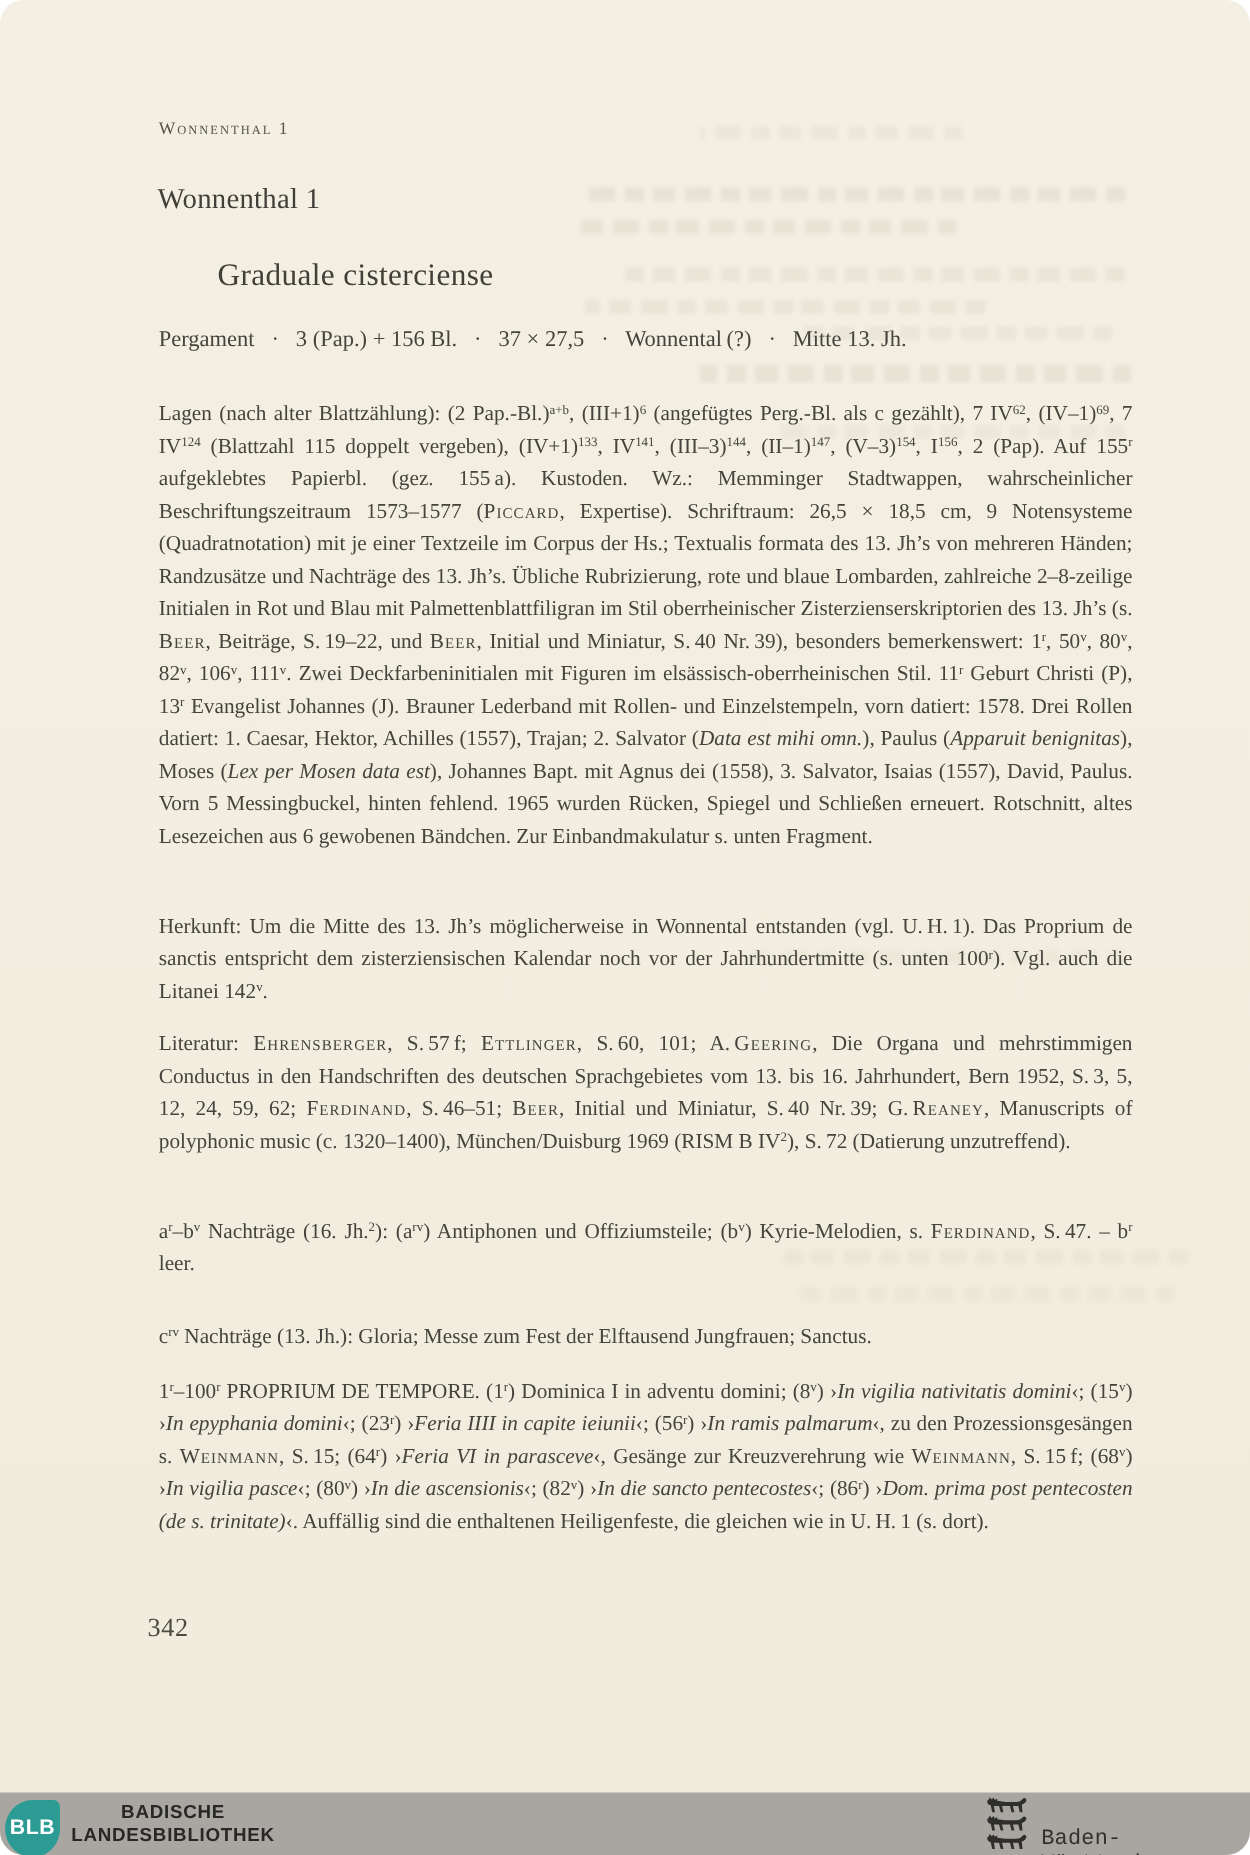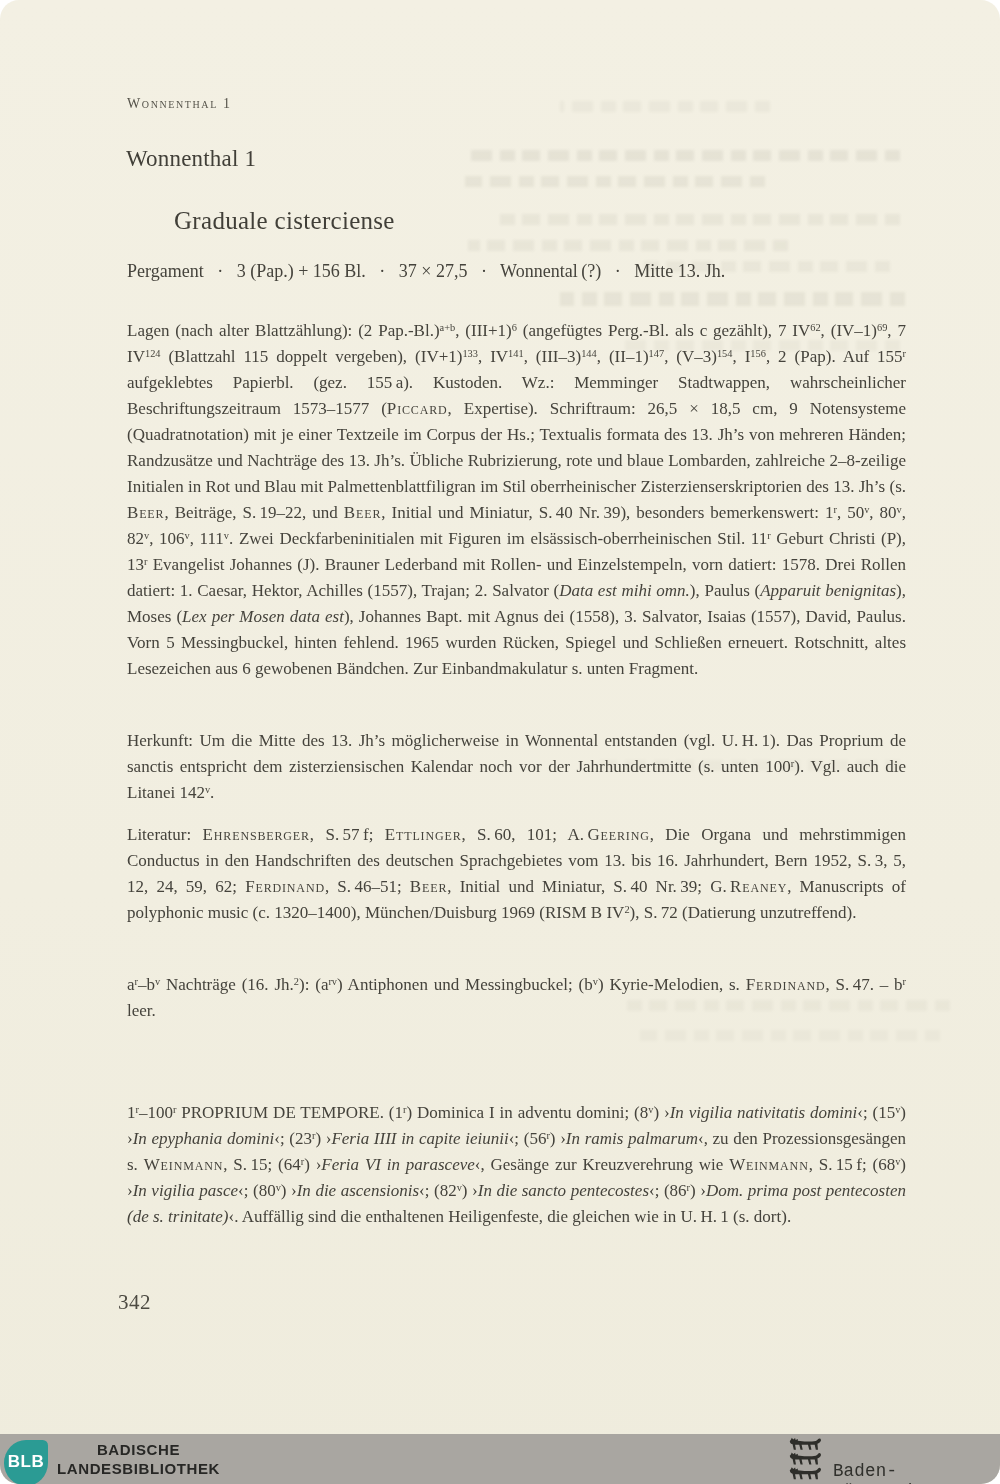--- a/index.html
+++ b/index.html
@@ -100,21 +100,22 @@
   <div class="abs runhead">Wonnenthal 1</div>
 
   <div class="abs title">Wonnenthal 1</div>
   <div class="abs subtitle">Graduale cisterciense</div>
 
   <div class="abs collation">Pergament  ·  3 (Pap.) + 156 Bl.  ·  37 × 27,5  ·  Wonnental (?)  ·  Mitte 13. Jh.</div>
 
   <div class="abs para" style="top:318px"><span>Lagen (nach alter Blattzählung): (2 Pap.-Bl.)</span><sup>a+b</sup><span>, (III+1)</span><sup>6</sup><span> (angefügtes Perg.-Bl. als c gezählt), 7 IV</span><sup>62</sup><span>, (IV–1)</span><sup>69</sup><span>, 7 IV</span><sup>124</sup><span> (Blattzahl 115 doppelt vergeben), (IV+1)</span><sup>133</sup><span>, IV</span><sup>141</sup><span>, (III–3)</span><sup>144</sup><span>, (II–1)</span><sup>147</sup><span>, (V–3)</span><sup>154</sup><span>, I</span><sup>156</sup><span>, 2 (Pap). Auf 155</span><sup>r</sup><span> aufgeklebtes Papierbl. (gez. 155 a). Kustoden. Wz.: Memminger Stadtwappen, wahrscheinlicher Beschriftungszeitraum 1573–1577 (</span><span class="rt-sc">Piccard</span><span>, Expertise). Schriftraum: 26,5 × 18,5 cm, 9 Notensysteme (Quadratnotation) mit je einer Textzeile im Corpus der Hs.; Textualis formata des 13. Jh’s von mehreren Händen; Randzusätze und Nachträge des 13. Jh’s. Übliche Rubrizierung, rote und blaue Lombarden, zahlreiche 2–8-zeilige Initialen in Rot und Blau mit Palmettenblattfiligran im Stil oberrheinischer Zisterzienserskriptorien des 13. Jh’s (s. </span><span class="rt-sc">Beer</span><span>, Beiträge, S. 19–22, und </span><span class="rt-sc">Beer</span><span>, Initial und Miniatur, S. 40 Nr. 39), besonders bemerkenswert: 1</span><sup>r</sup><span>, 50</span><sup>v</sup><span>, 80</span><sup>v</sup><span>, 82</span><sup>v</sup><span>, 106</span><sup>v</sup><span>, 111</span><sup>v</sup><span>. Zwei Deckfarbeninitialen mit Figuren im elsässisch-oberrheinischen Stil. 11</span><sup>r</sup><span> Geburt Christi (P), 13</span><sup>r</sup><span> Evangelist Johannes (J). Brauner Lederband mit Rollen- und Einzelstempeln, vorn datiert: 1578. Drei Rollen datiert: 1. Caesar, Hektor, Achilles (1557), Trajan; 2. Salvator (</span><span class="rt-i">Data est mihi omn.</span><span>), Paulus (</span><span class="rt-i">Apparuit benignitas</span><span>), Moses (</span><span class="rt-i">Lex per Mosen data est</span><span>), Johannes Bapt. mit Agnus dei (1558), 3. Salvator, Isaias (1557), David, Paulus. Vorn 5 Messingbuckel, hinten fehlend. 1965 wurden Rücken, Spiegel und Schließen erneuert. Rotschnitt, altes Lesezeichen aus 6 gewobenen Bändchen. Zur Einbandmakulatur s. unten Fragment.</span></div>
   <div class="abs para" style="top:728px"><span>Herkunft: Um die Mitte des 13. Jh’s möglicherweise in Wonnental entstanden (vgl. U. H. 1). Das Proprium de sanctis entspricht dem zisterziensischen Kalendar noch vor der Jahrhundertmitte (s. unten 100</span><sup>r</sup><span>). Vgl. auch die Litanei 142</span><sup>v</sup><span>.</span></div>
   <div class="abs para" style="top:822px"><span>Literatur: </span><span class="rt-sc">Ehrensberger</span><span>, S. 57 f; </span><span class="rt-sc">Ettlinger</span><span>, S. 60, 101; A. </span><span class="rt-sc">Geering</span><span>, Die Organa und mehrstimmigen Conductus in den Handschriften des deutschen Sprachgebietes vom 13. bis 16. Jahrhundert, Bern 1952, S. 3, 5, 12, 24, 59, 62; </span><span class="rt-sc">Ferdinand</span><span>, S. 46–51; </span><span class="rt-sc">Beer</span><span>, Initial und Miniatur, S. 40 Nr. 39; G. </span><span class="rt-sc">Reaney</span><span>, Manuscripts of polyphonic music (c. 1320–1400), München/Duisburg 1969 (RISM B IV</span><sup>2</sup><span>), S. 72 (Datierung unzutreffend).</span></div>
-  <div class="abs para" style="top:972px"><span>a</span><sup>r</sup><span>–b</span><sup>v</sup><span> Nachträge (16. Jh.</span><sup>2</sup><span>): (a</span><sup>rv</sup><span>) Antiphonen und Messingbuckel; (b</span><sup>v</sup><span>) Kyrie-Melodien, s. </span><span class="rt-sc">Ferdinand</span><span>, S. 47. – b</span><sup>r</sup><span> leer.</span></div>
+  <div class="abs para" style="top:972px"><span>a</span><sup>r</sup><span>–b</span><sup>v</sup><span> Nachträge (16. Jh.</span><sup>2</sup><span>): (a</span><sup>rv</sup><span>) Antiphonen und Offiziumsteile; (b</span><sup>v</sup><span>) Kyrie-Melodien, s. </span><span class="rt-sc">Ferdinand</span><span>, S. 47. – b</span><sup>r</sup><span> leer.</span></div>
+  <div class="abs para" style="top:1056px"><span>c</span><sup>rv</sup><span> Nachträge (13. Jh.): Gloria; Messe zum Fest der Elftausend Jungfrauen; Sanctus.</span></div>
   <div class="abs para" style="top:1100px"><span>1</span><sup>r</sup><span>–100</span><sup>r</sup><span> PROPRIUM DE TEMPORE. (1</span><sup>r</sup><span>) Dominica I in adventu domini; (8</span><sup>v</sup><span>) ›</span><span class="rt-i">In vigilia nativitatis domini</span><span>‹; (15</span><sup>v</sup><span>) ›</span><span class="rt-i">In epyphania domini</span><span>‹; (23</span><sup>r</sup><span>) ›</span><span class="rt-i">Feria IIII in capite ieiunii</span><span>‹; (56</span><sup>r</sup><span>) ›</span><span class="rt-i">In ramis palmarum</span><span>‹, zu den Prozessionsgesängen s. </span><span class="rt-sc">Weinmann</span><span>, S. 15; (64</span><sup>r</sup><span>) ›</span><span class="rt-i">Feria VI in parasceve</span><span>‹, Gesänge zur Kreuzverehrung wie </span><span class="rt-sc">Weinmann</span><span>, S. 15 f; (68</span><sup>v</sup><span>) ›</span><span class="rt-i">In vigilia pasce</span><span>‹; (80</span><sup>v</sup><span>) ›</span><span class="rt-i">In die ascensionis</span><span>‹; (82</span><sup>v</sup><span>) ›</span><span class="rt-i">In die sancto pentecostes</span><span>‹; (86</span><sup>r</sup><span>) ›</span><span class="rt-i">Dom. prima post pentecosten (de s. trinitate)</span><span>‹. Auffällig sind die enthaltenen Heiligenfeste, die gleichen wie in U. H. 1 (s. dort).</span></div>
 
   <div class="abs pagenum">342</div>
 
   <div class="abs footerbar" style="background: rgb(169, 166, 161);">
     <div class="blb-logo" id="blbLogo" style="background: rgb(43, 155, 148);">
       <span>BLB</span>
     </div>
     <div class="libname">
       <div>BADISCHE</div>

